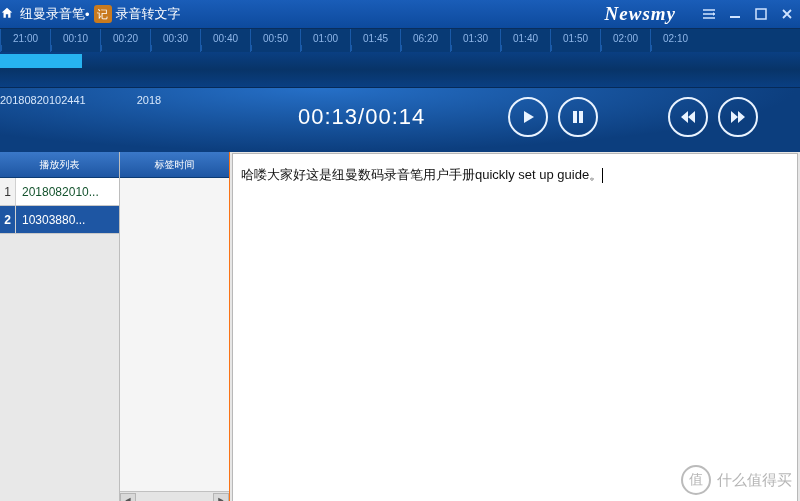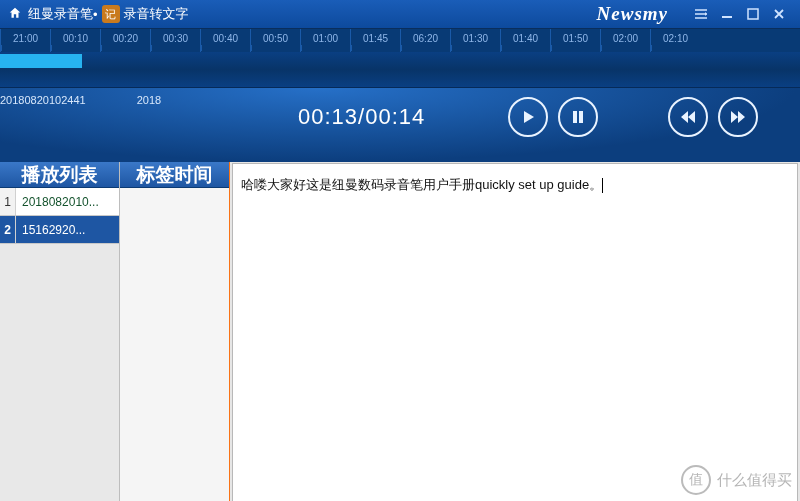--- a/index.html
+++ b/index.html
@@ -8,21 +8,21 @@
   font-family: "Microsoft YaHei", Arial, sans-serif;
   background: #0d3b78;
   overflow: hidden;
   position: relative;
 }
 .titlebar {
   height: 28px;
   background: linear-gradient(#1a5db8, #0d4a9d);
   display: flex; align-items: center;
   color: #fff; font-size: 13px;
-  padding: 0 8px;
+  padding: 0 0;
 }
 .titlebar .home { margin-right: 6px; }
 .titlebar .badge {
   width: 18px; height: 18px;
   background: #c97a1e; border-radius: 3px;
   display: inline-flex; align-items: center; justify-content: center;
   font-size: 11px; margin: 0 4px; color: #fff;
 }
 .titlebar .brand {
   margin-left: auto;
@@ -60,21 +60,21 @@
   border-bottom: 1px solid #062a58;
   position: relative;
 }
 .waveband .clip {
   position: absolute; top: 2px; left: 0;
   height: 14px; width: 82px;
   background: #27b3f0;
 }
 
 .controls {
-  height: 74px;
+  height: 64px;
   background: radial-gradient(ellipse at 40% 0%, #2670c8 0%, #0c3e7e 70%);
   display: flex; align-items: center;
   color: #fff; font-size: 12px;
   position: relative;
 }
 .controls .meta { position: absolute; left: 0; top: 6px; font-size: 11px; color: #d7e7fb; }
 .controls .meta span:first-child { margin-right: 48px; }
 .controls .timecode {
   position: absolute; left: 298px; top: 16px;
   font-size: 22px; font-weight: normal; color: #fff;
@@ -95,23 +95,22 @@
 .cbtn svg { fill: #e9f3ff; }
 
 .workarea {
   display: flex;
   height: 355px;
   background: #e6e6e6;
 }
 .col-header {
   height: 26px; line-height: 26px;
   background: linear-gradient(#3a78c8,#1e56a3);
-  color: #fff; font-size: 19px; text-align: center;
+  color: #fff; font-size: 10px; text-align: center;
   border-bottom: 1px solid #0b3a73;
-  font-weight: bold;
 }
 .playlist {
   width: 120px;
   background: #fff;
   border-right: 1px solid #bdbdbd;
   display: flex; flex-direction: column;
 }
 .plist-items { flex: 1; background: #e8e8e8; }
 .pl-item {
   display: flex; font-size: 12px;
@@ -278,21 +277,21 @@
 <div class="workarea">
   <div class="playlist">
     <div class="col-header">播放列表</div>
     <div class="plist-items" id="plist">
         <div class="pl-item">
           <div class="num">1</div>
           <div class="name">2018082010...</div>
         </div>
         <div class="pl-item active">
           <div class="num">2</div>
-          <div class="name">15162920...</div>
+          <div class="name">10303880...</div>
         </div>
       </div>
   </div>
   <div class="bookmarks">
     <div class="col-header">标签时间</div>
     <div class="body"></div>
     <div class="hscroll">
       <div class="arrow">◄</div>
       <div class="track"></div>
       <div class="arrow">►</div>

